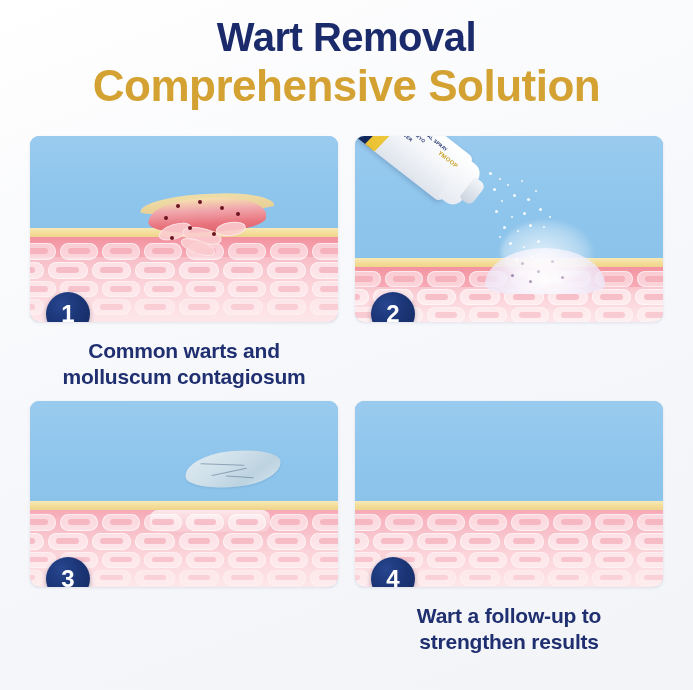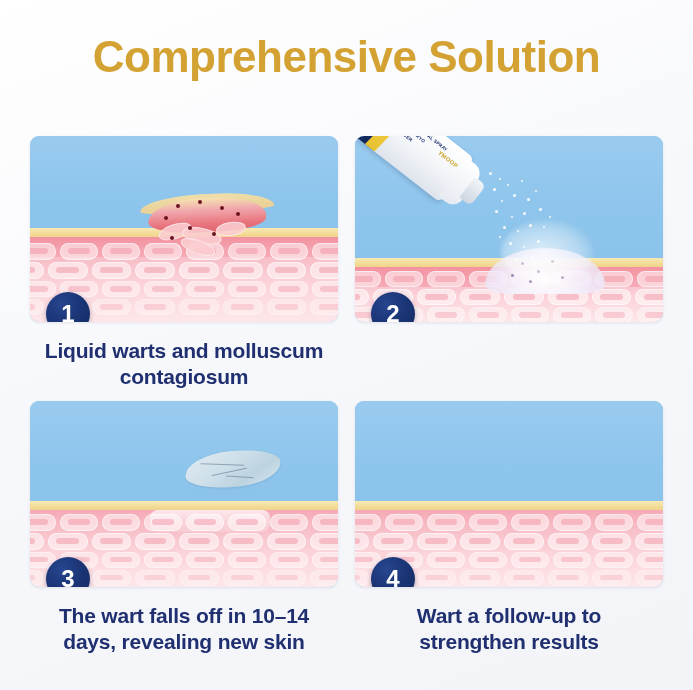--- a/index.html
+++ b/index.html
@@ -32,21 +32,21 @@
     letter-spacing: -0.5px;
     color: #1b2a6b;
     line-height: 1.08;
   }
   .title-line2 {
     font-size: 44px;
     font-weight: 700;
     letter-spacing: -0.5px;
     color: #d3a232;
     line-height: 1.12;
-    margin-top: 16px;
+    margin-top: 2px;
   }
 
   
   .grid {
     position: absolute;
     top: 136px;
     left: 30px;
     width: 633px;
     display: grid;
     grid-template-columns: 308px 308px;
@@ -369,20 +369,21 @@
     letter-spacing: -0.2px;
     padding: 0 6px;
   }
 </style>
 </head>
 <body>
 
 <div class="infographic">
 
   <div class="header">
+    <div class="title-line1">Wart Removal</div>
     <div class="title-line2">Comprehensive Solution</div>
   </div>
 
   <div class="grid">
 
     <div class="step">
       <div class="panel">
         <div class="sky" style="height:96px"></div>
         <div class="epidermis" style="top:92px"></div>
         <div class="dermis" style="top:101px">
@@ -441,21 +442,21 @@
         <div class="dot" style="left:168px;top:64px"></div>
         <div class="dot" style="left:190px;top:70px"></div>
         <div class="dot" style="left:134px;top:80px"></div>
         <div class="dot" style="left:206px;top:76px"></div>
         <div class="dot" style="left:158px;top:90px"></div>
         <div class="dot" style="left:182px;top:96px"></div>
         <div class="dot" style="left:140px;top:100px"></div>
 
         <div class="badge">1</div>
       </div>
-      <div class="caption">Liquid warts and molluscum contagiosum</div>
+      <div class="caption">Common warts and molluscum contagiosum</div>
     </div>
 
     <div class="step">
       <div class="panel">
         <div class="sky" style="height:126px"></div>
         <div class="epidermis" style="top:122px"></div>
         <div class="dermis" style="top:131px">
           <div class="inflamed"></div>
           <div class="cells">
             <div class="cell-row" style="top:4px;height:16px">
@@ -595,21 +596,20 @@
         </div>
 
         <div class="scab">
           <div class="scab-line" style="left:16px;top:12px;width:44px;transform:rotate(8deg)"></div>
           <div class="scab-line" style="left:26px;top:20px;width:36px;transform:rotate(-6deg)"></div>
           <div class="scab-line" style="left:40px;top:26px;width:28px;transform:rotate(10deg)"></div>
         </div>
 
         <div class="badge">3</div>
       </div>
-      <div class="caption">The wart falls off in 10–14 days, revealing new skin</div>
     </div>
 
     <div class="step">
       <div class="panel">
         <div class="sky" style="height:104px"></div>
         <div class="epidermis" style="top:100px"></div>
         <div class="dermis" style="top:109px">
           <div class="cells">
             <div class="cell-row" style="top:4px;height:17px">
               <div class="cell"></div>

